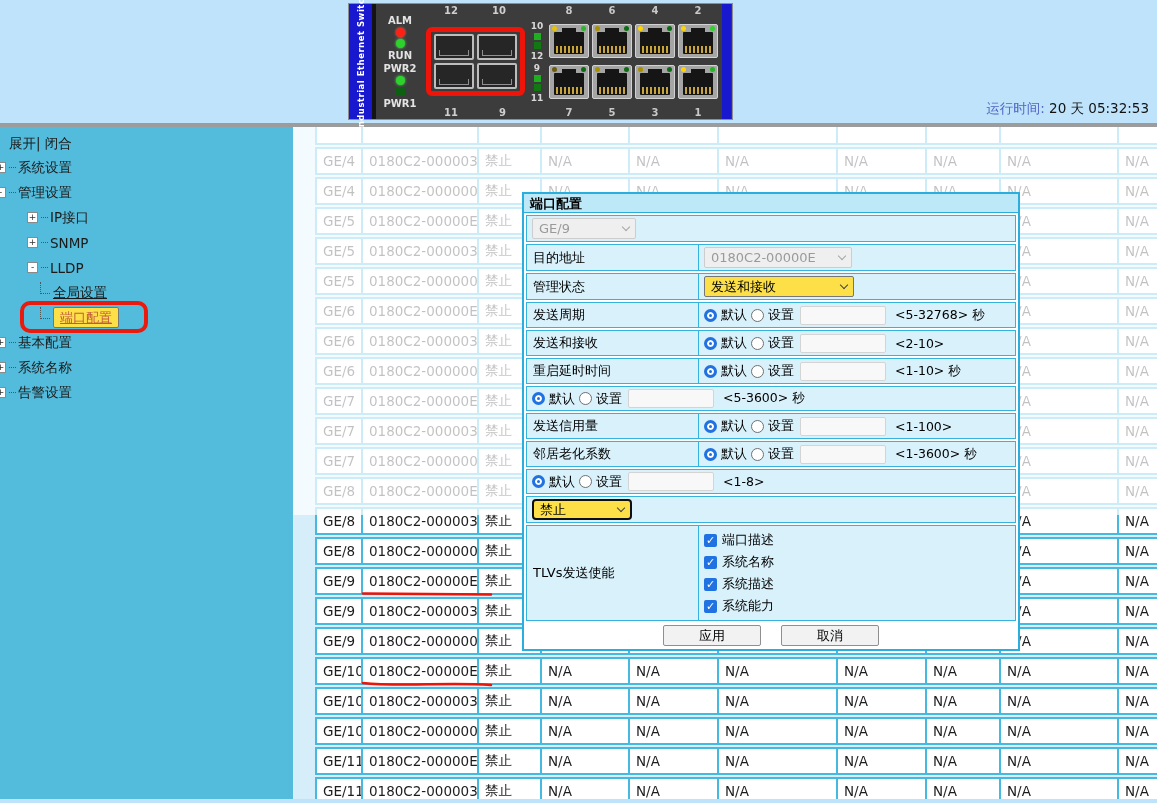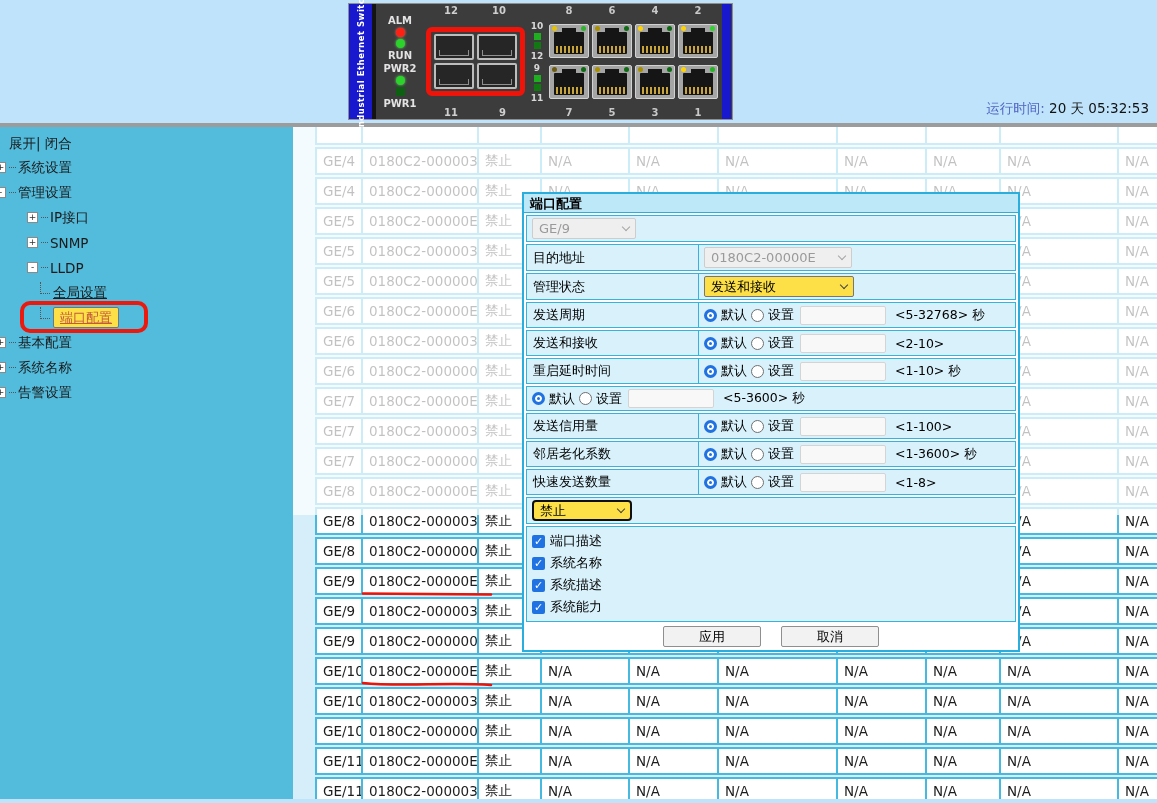--- a/index.html
+++ b/index.html
@@ -667,39 +667,39 @@
               <div class="dvalue">
                 <span class="radio on"></span>
                 <span>默认</span>
                 <span class="radio off"></span>
                 <span>设置</span>
                 <span class="inputbox"></span>
                 <span class="hint">&lt;1-3600&gt; 秒</span>
               </div>
             </div>
             <div class="drow">
-              <div class="dlabel">快速发送数量</div>
               <div class="dvalue">
                 <span class="radio on"></span>
                 <span>默认</span>
                 <span class="radio off"></span>
                 <span>设置</span>
                 <span class="inputbox"></span>
                 <span class="hint">&lt;1-8&gt;</span>
               </div>
             </div>
             <div class="drow">
               <div class="dvalue">
                 <span class="sel focused" style="width: 100px;">
                   <span>禁止</span>
                   <span class="chev"></span>
                 </span>
               </div>
             </div>
             <div class="drow">
+              <div class="dlabel">TLVs发送使能</div>
               <div class="dvalue col">
                 <div class="cbrow">
                   <span class="cb">✓</span>
                   <span>端口描述</span>
                 </div>
                 <div class="cbrow">
                   <span class="cb">✓</span>
                   <span>系统名称</span>
                 </div>
                 <div class="cbrow">

